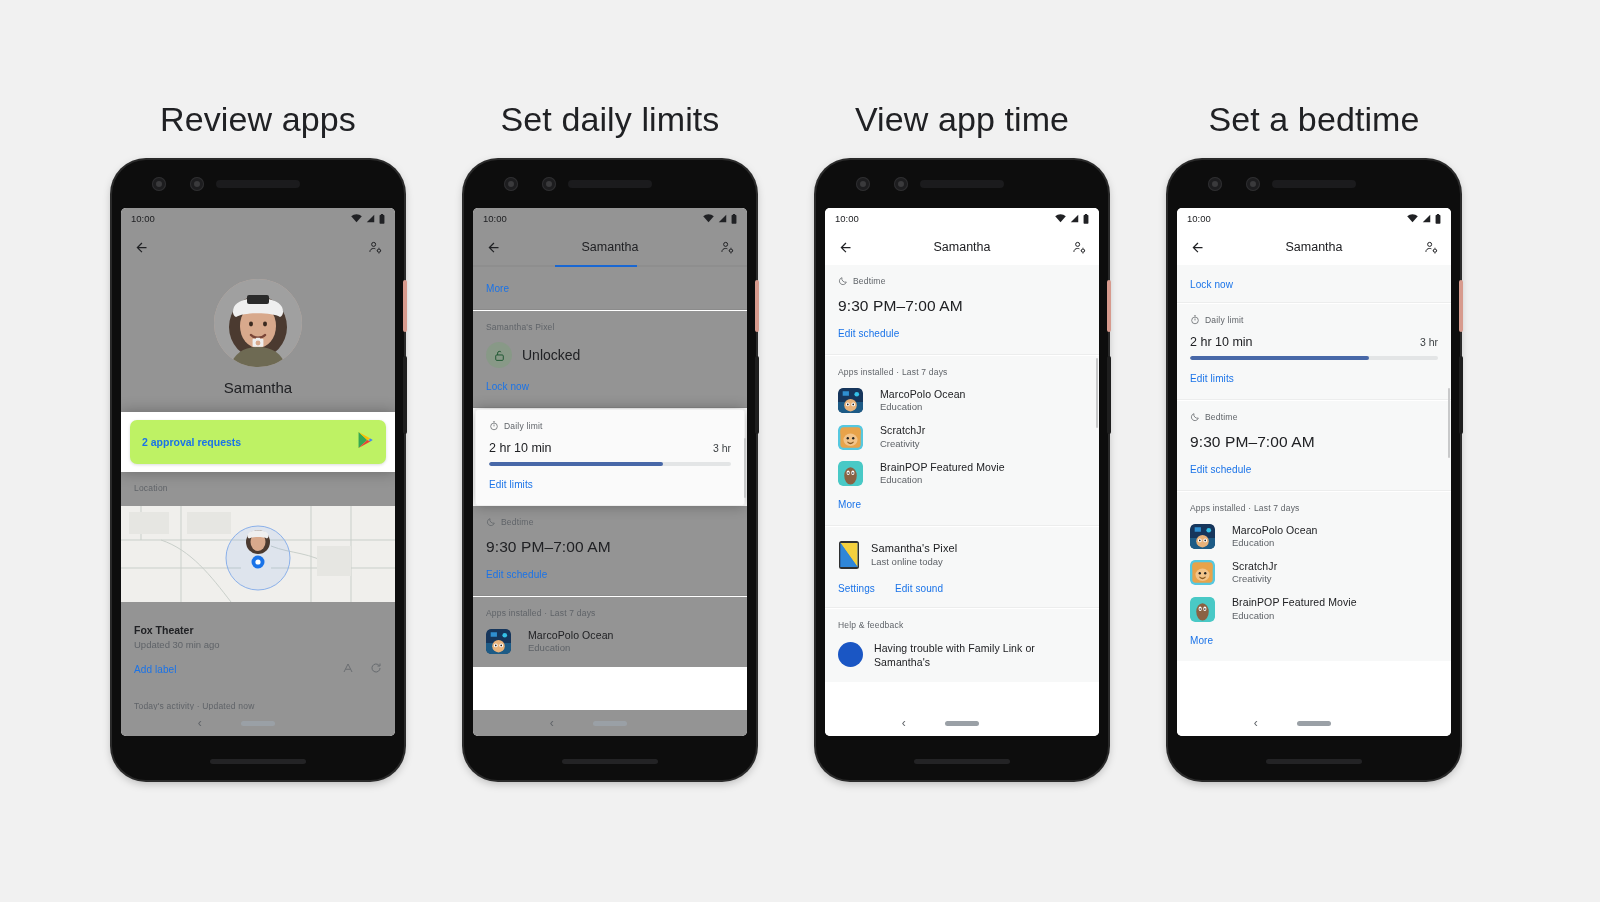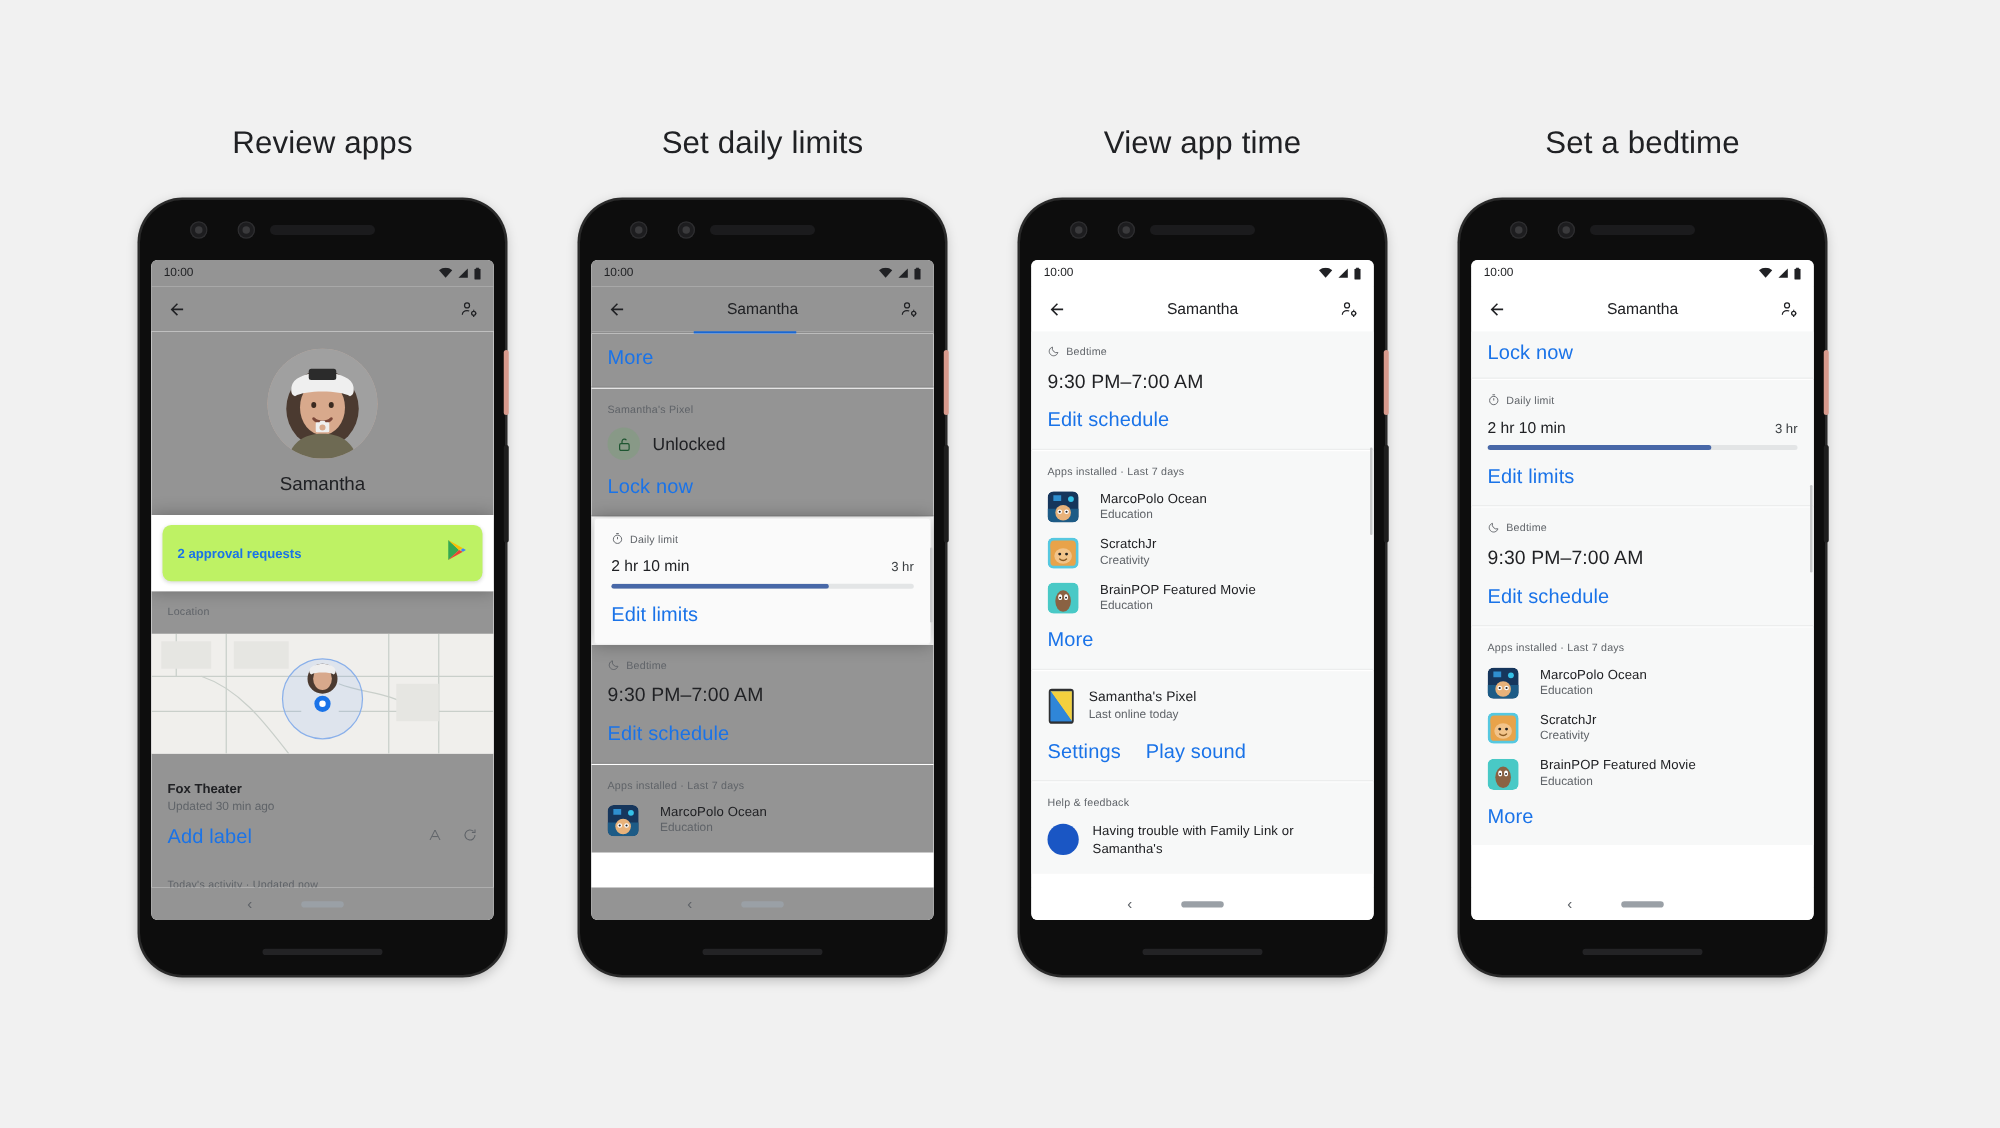--- a/index.html
+++ b/index.html
@@ -8,21 +8,21 @@
     background: #f1f1f1;
     font-family: "Liberation Sans", sans-serif;
     overflow: hidden;
   }
   .stage { position: relative; width: 1600px; height: 902px; }
 
   .panel { position: absolute; top: 0; width: 400px; height: 902px; }
   .panel-title {
     position: absolute; top: 100px; left: 0; width: 100%;
     text-align: center;
-    font-size: 25px; font-weight: 400; color: #202124;
+    font-size: 34px; font-weight: 400; color: #202124;
     letter-spacing: .1px;
   }
 
   
   .phone {
     position: absolute; top: 160px; left: 50%;
     transform: translateX(-50%);
     width: 292px; height: 620px;
     background: #0d0d0d;
     border-radius: 34px;
@@ -90,21 +90,21 @@
   .card {
     background: #f7f8f8; margin: 0 0 1px 0; padding: 11px 13px 13px;
     border-bottom: 1px solid #eceded;
   }
   .card.tight { padding-bottom: 9px; }
   .sec-label {
     font-size: 8.5px; color: #5f6368; display: flex; align-items: center; gap: 5px;
     letter-spacing: .2px;
   }
   .big-val { font-size: 15.5px; color: #202124; margin-top: 11px; letter-spacing: .1px;}
-  .link { font-size: 16px; color: #1a73e8; font-weight: 500; margin-top: 13px; display: inline-block; letter-spacing:.1px;}
+  .link { font-size: 10px; color: #1a73e8; font-weight: 500; margin-top: 13px; display: inline-block; letter-spacing:.1px;}
   .linkrow { display: flex; gap: 20px; }
 
   .limit-row { display: flex; justify-content: space-between; align-items: baseline; margin-top: 10px; }
   .limit-used { font-size: 12.5px; color: #202124; font-weight: 500; }
   .limit-max  { font-size: 10.5px; color: #3c4043; }
   .progress { height: 3.5px; border-radius: 2px; background: #e3e5e6; margin-top: 7px; overflow: hidden; }
   .progress > i { display: block; height: 100%; background: #4868a8; border-radius: 2px;}
 
   .approval-card {
     background: #bef264; margin: 7px 9px; padding: 11px 12px;
@@ -569,21 +569,21 @@
                     <path d="M2.5 3 19.5 27H2.5z" fill="#2f86d8"></path>
                   </svg>
               </span>
               <span>
                 <span class="app-name" style="display:block;font-size:11px">Samantha's Pixel</span>
                 <span class="app-cat" style="display:block">Last online today</span>
               </span>
             </div>
             <div class="linkrow">
               <span class="link">Settings</span>
-              <span class="link">Play sound</span>
+              <span class="link">Edit sound</span>
             </div>
           </div>
 
           <div class="card" style="border-bottom:none">
             <div class="sec-label">Help &amp; feedback</div>
             <div style="display:flex;align-items:flex-start;gap:11px;margin-top:12px">
               <span style="width:25px;height:25px;border-radius:50%;background:#1a56c4;flex:none;overflow:hidden"></span>
               <span class="app-name" style="font-weight:500">Having trouble with Family Link or Samantha's</span>
             </div>
           </div>

